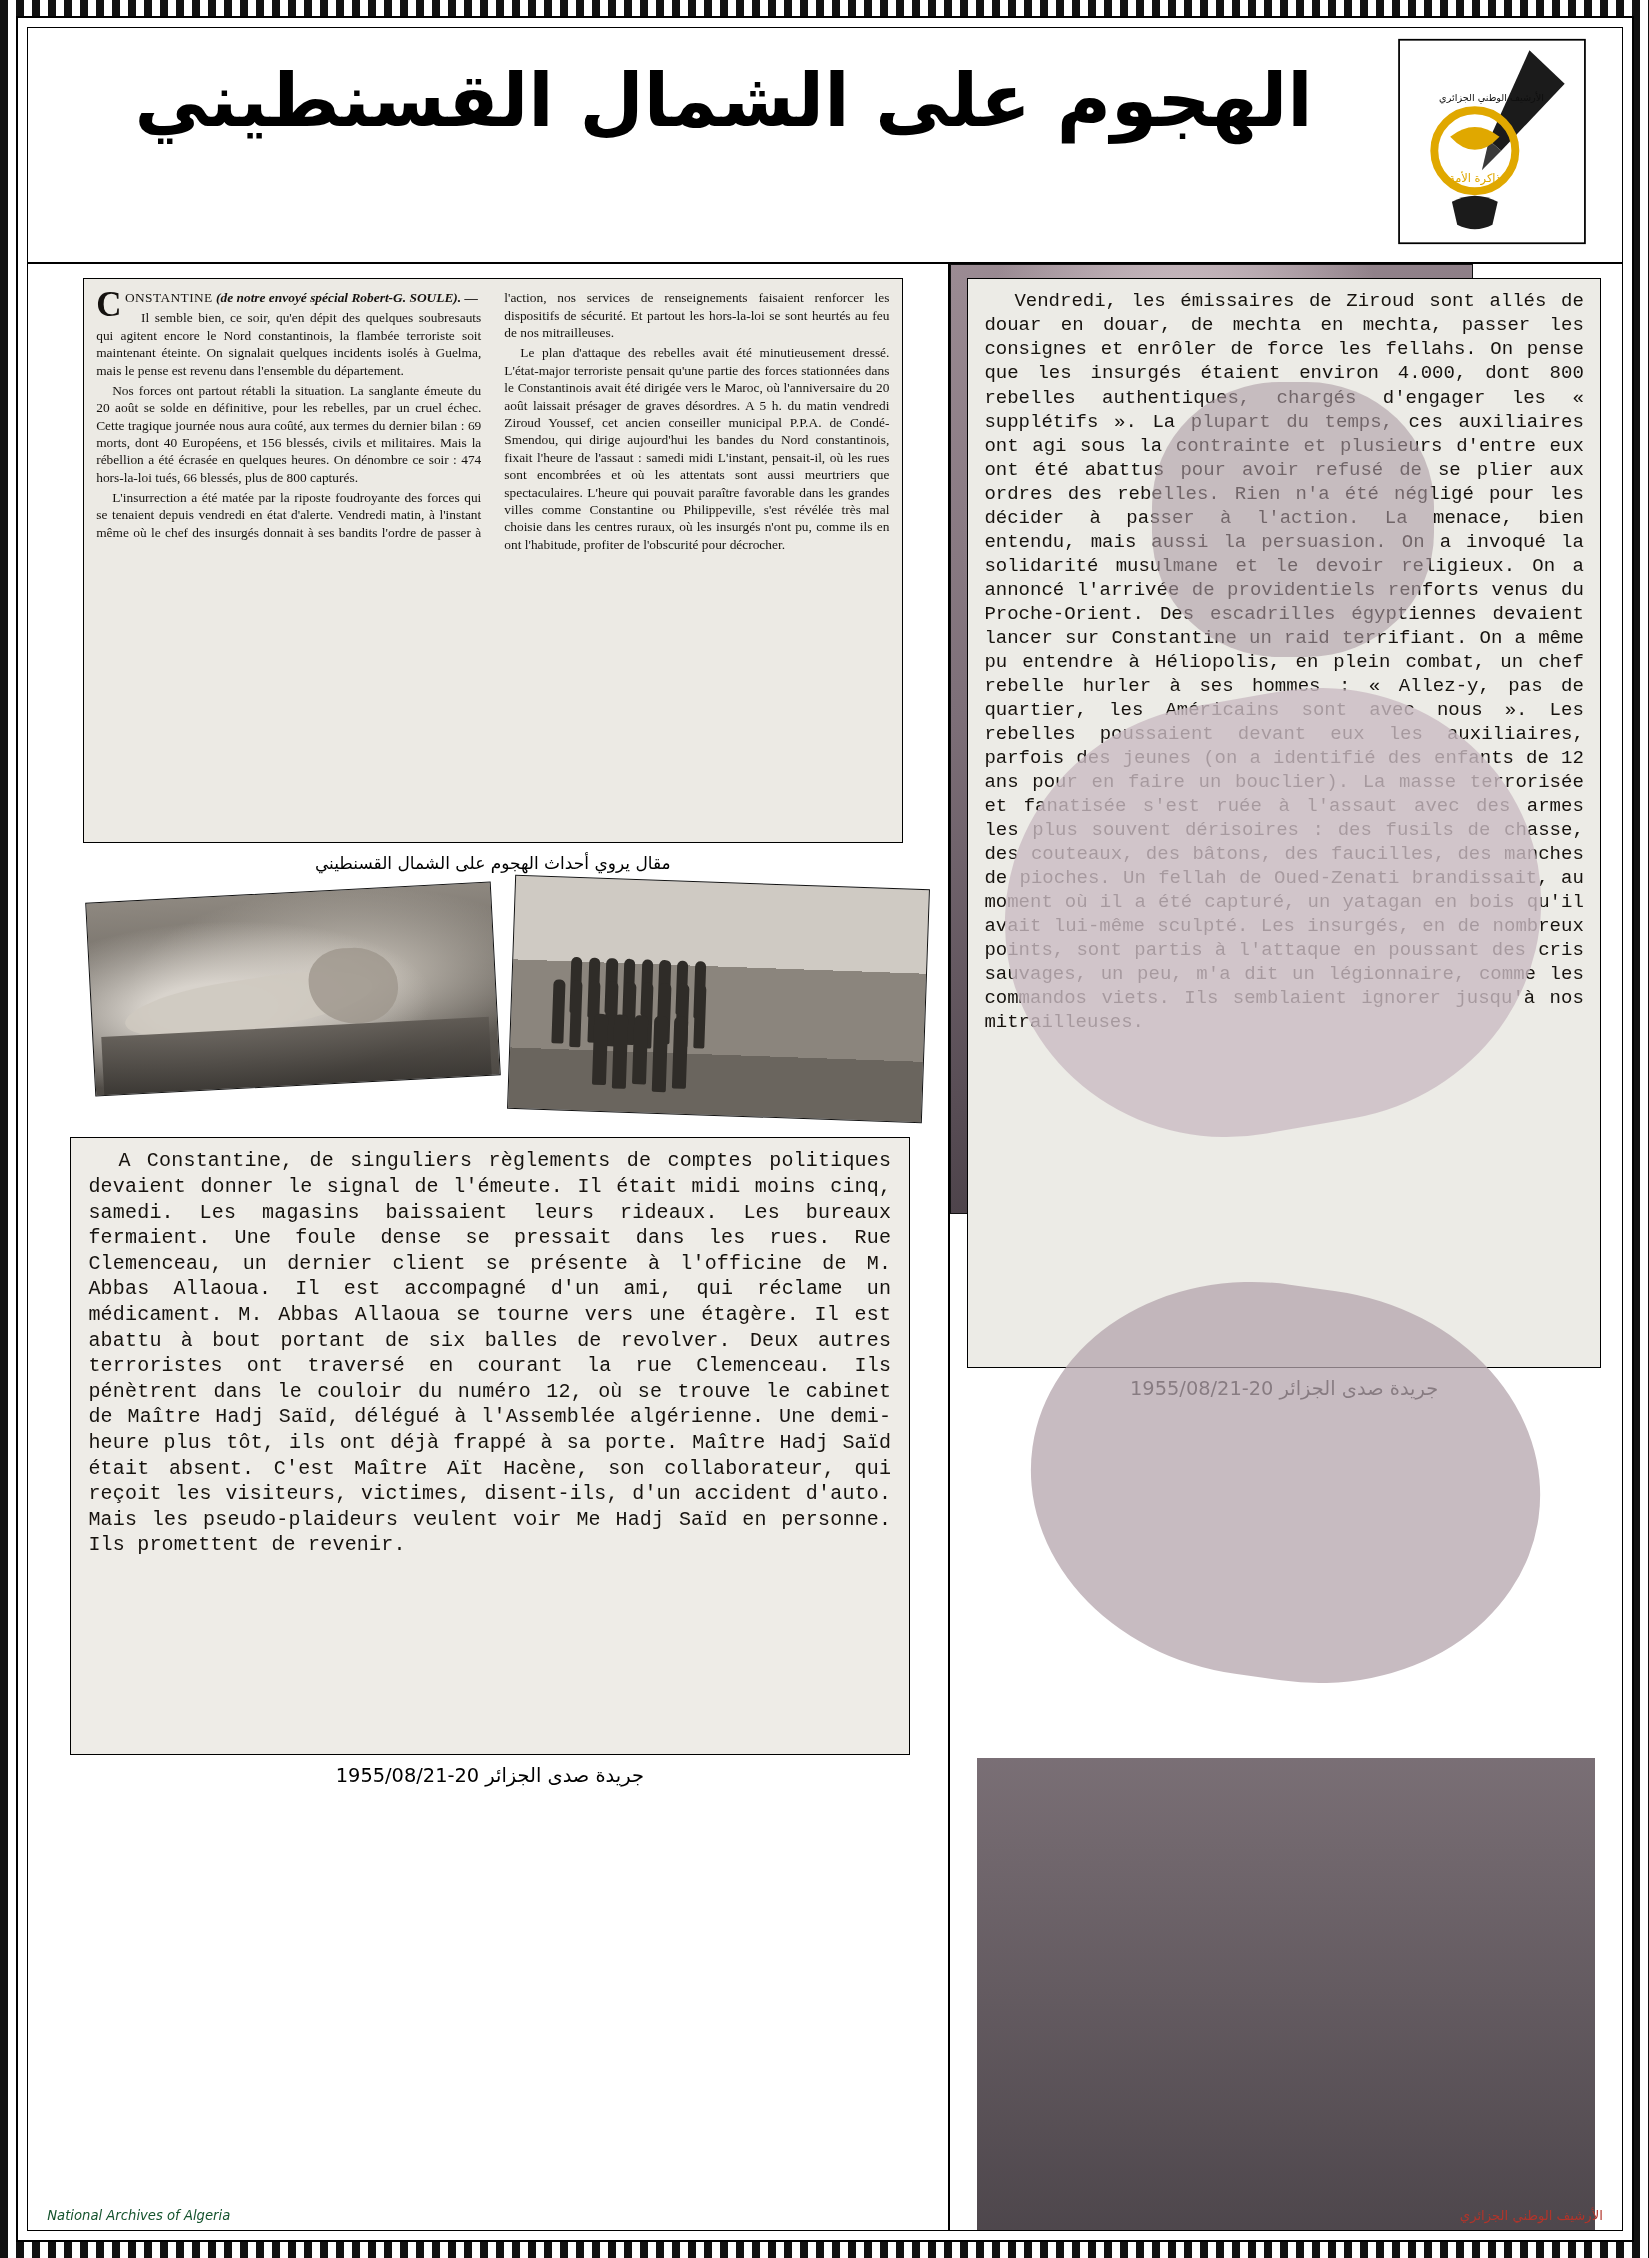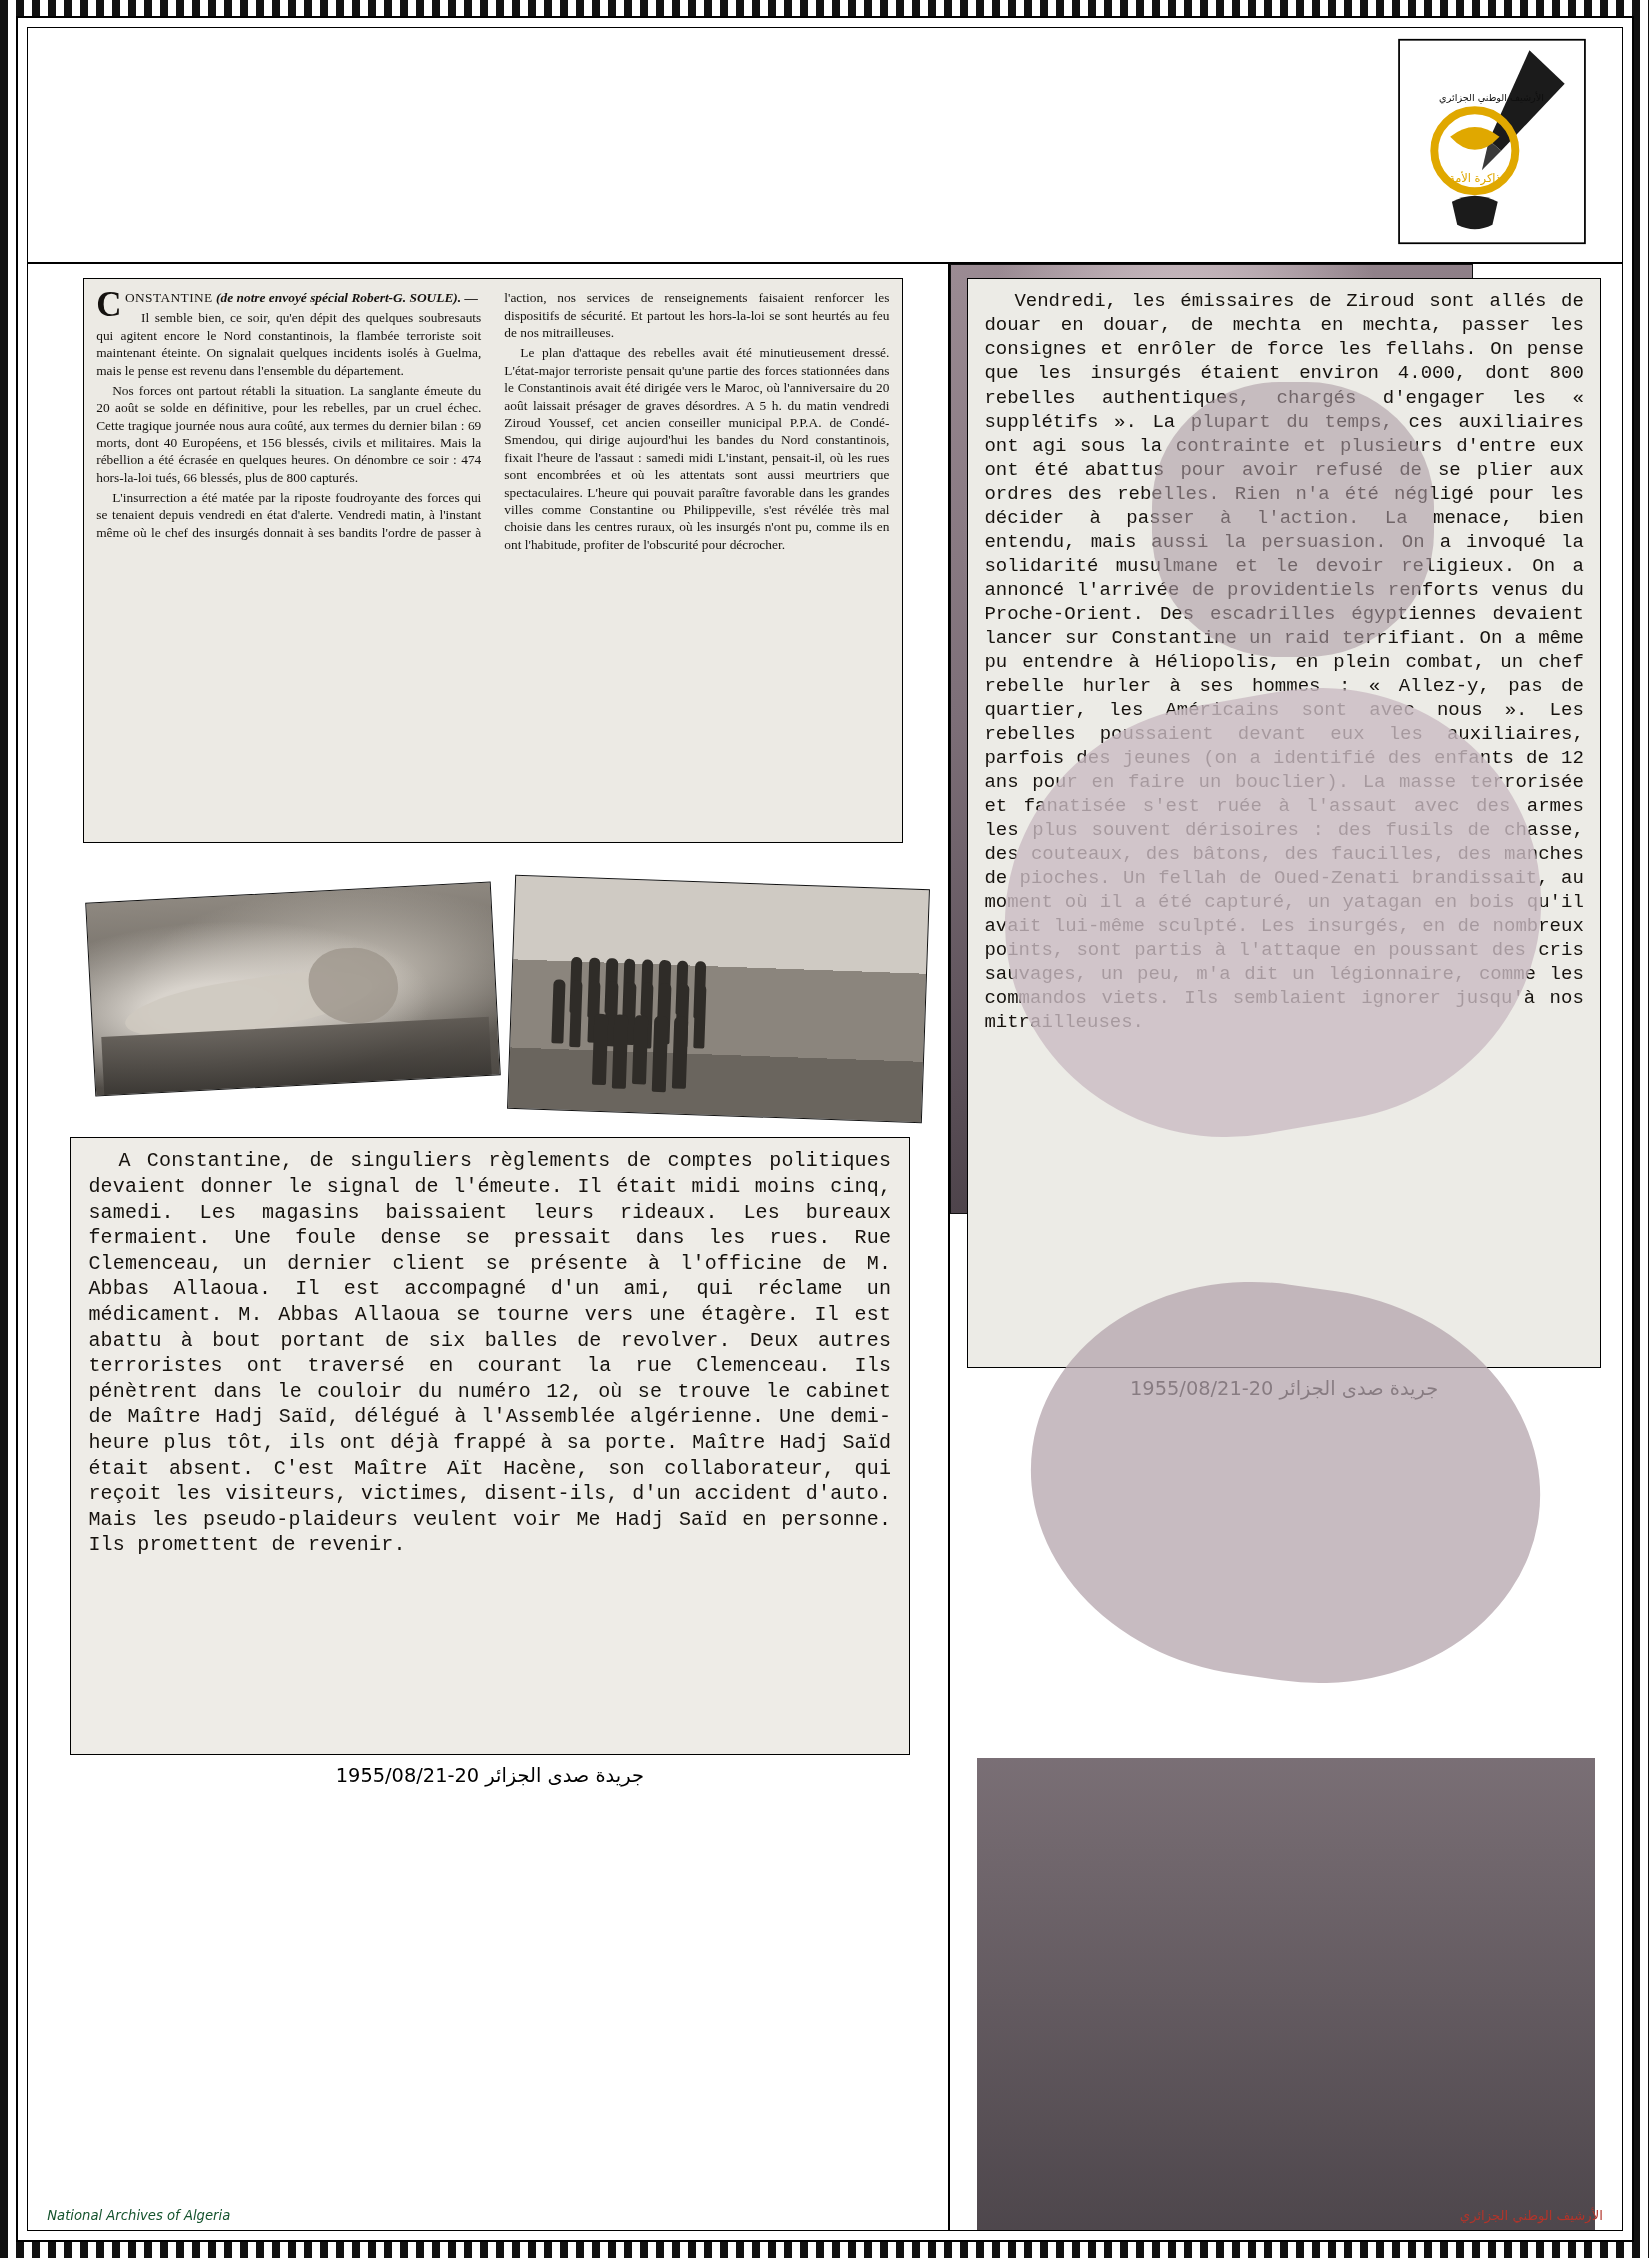--- a/index.html
+++ b/index.html
@@ -220,20 +220,21 @@
   }
 </style>
 </head>
 <body>
 
 <div class="page">
   <div class="page-inner">
     <div class="page-inner2">
 
       <div class="header">
+        <div class="main-title">الهجوم على الشمال القسنطيني</div>
 
         <svg class="logo" viewBox="0 0 215 235">
           <rect x="2" y="2" width="211" height="231" fill="#ffffff" stroke="#000" stroke-width="2"></rect>
 
           <path d="M150 14 L190 52 L118 128 L104 116 Z" fill="#1b1b1b"></path>
           <path d="M104 116 L118 128 L96 150 Z" fill="#3a3a3a"></path>
 
           <text x="107" y="72" font-family="DejaVu Sans, sans-serif" font-size="11" fill="#0f0f0f" text-anchor="middle">الأرشيف الوطني الجزائري</text>
 
           <circle cx="88" cy="128" r="46" fill="none" stroke="#e0a800" stroke-width="9"></circle>
@@ -254,20 +255,21 @@
                 <span class="dropcap">C</span><span style="font-weight:normal;letter-spacing:0.4px;">ONSTANTINE</span>
                 <span class="byline">(de notre envoyé spécial Robert-G. SOULE). —</span>
               </p>
               <p>Il semble bien, ce soir, qu'en dépit des quelques soubresauts qui agitent encore le Nord constantinois, la flambée terroriste soit maintenant éteinte. On signalait quelques incidents isolés à Guelma, mais le pense est revenu dans l'ensemble du département.</p>
               <p>Nos forces ont partout rétabli la situation. La sanglante émeute du 20 août se solde en définitive, pour les rebelles, par un cruel échec. Cette tragique journée nous aura coûté, aux termes du dernier bilan : 69 morts, dont 40 Européens, et 156 blessés, civils et militaires. Mais la rébellion a été écrasée en quelques heures. On dénombre ce soir : 474 hors-la-loi tués, 66 blessés, plus de 800 capturés.</p>
               <p>L'insurrection a été matée par la riposte foudroyante des forces qui se tenaient depuis vendredi en état d'alerte. Vendredi matin, à l'instant même où le chef des insurgés donnait à ses bandits l'ordre de passer à l'action, nos services de renseignements faisaient renforcer les dispositifs de sécurité. Et partout les hors-la-loi se sont heurtés au feu de nos mitrailleuses.</p>
               <p>Le plan d'attaque des rebelles avait été minutieusement dressé. L'état-major terroriste pensait qu'une partie des forces stationnées dans le Constantinois avait été dirigée vers le Maroc, où l'anniversaire du 20 août laissait présager de graves désordres. A 5 h. du matin vendredi Ziroud Youssef, cet ancien conseiller municipal P.P.A. de Condé-Smendou, qui dirige aujourd'hui les bandes du Nord constantinois, fixait l'heure de l'assaut : samedi midi L'instant, pensait-il, où les rues sont encombrées et où les attentats sont aussi meurtriers que spectaculaires. L'heure qui pouvait paraître favorable dans les grandes villes comme Constantine ou Philippeville, s'est révélée très mal choisie dans les centres ruraux, où les insurgés n'ont pu, comme ils en ont l'habitude, profiter de l'obscurité pour décrocher.</p>
             </div>
           </div>
 
+          <div class="caption" id="cap-article-one">مقال يروي أحداث الهجوم على الشمال القسنطيني</div>
 
           <div class="photo" id="photo-body">
             <div class="shape-a"></div>
               <div class="shape-b"></div>
               <div class="shape-c"></div>
           </div>
 
           <div class="photo" id="photo-troops">
             <div class="row" style="left:14%;top:34%;">
               <div class="fig" style="height:56px"></div>

